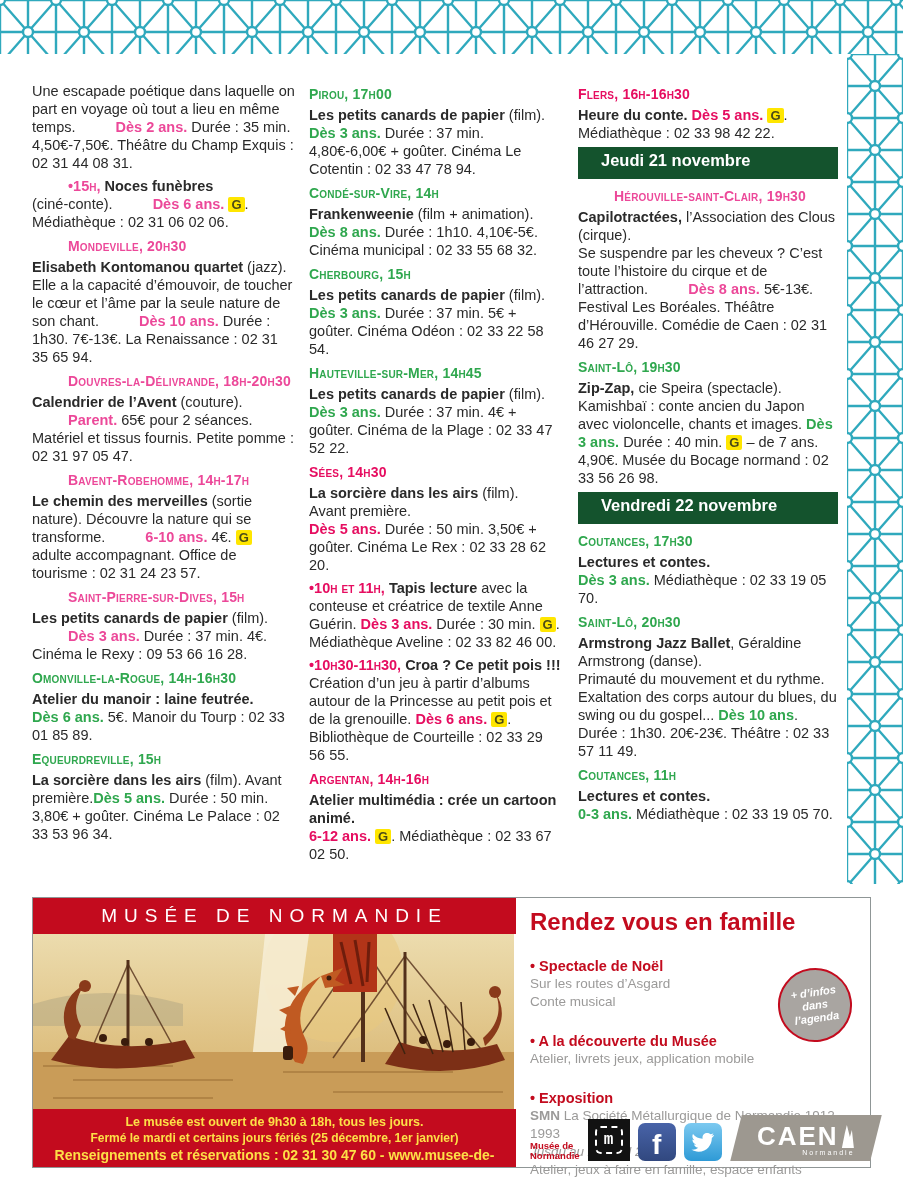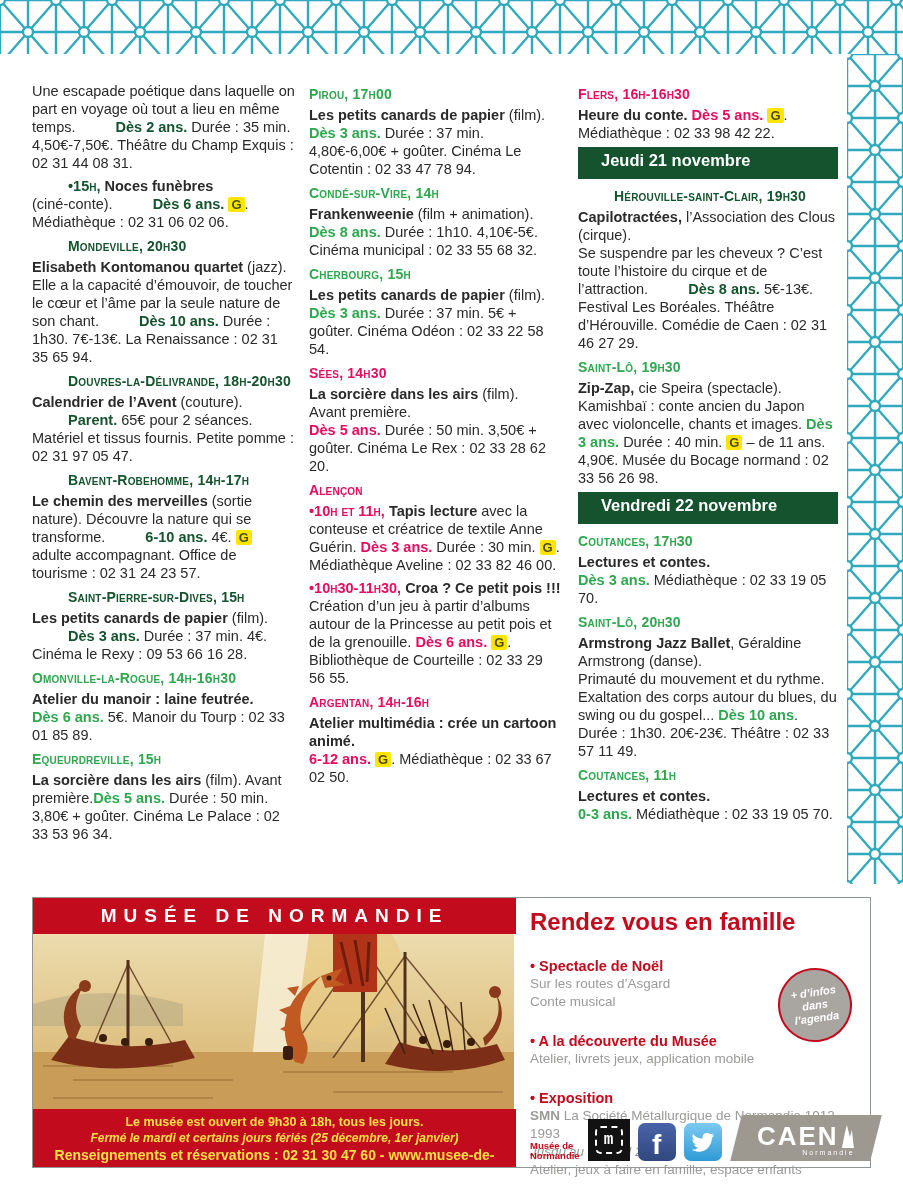--- a/index.html
+++ b/index.html
@@ -10,42 +10,42 @@
 
   
   .columns{position:absolute;left:32px;top:82px;width:806px;height:812px;display:flex;overflow:hidden;}
   .col{font-size:14.5px;line-height:18px;}
   .col:nth-child(1){width:263px;margin-right:14px;}
   .col:nth-child(2){width:252px;margin-right:17px;}
   .col:nth-child(3){width:260px;}
   .event p{margin:0 0 5px;}
   .event h3{font-size:14px;line-height:21px;font-weight:bold;font-variant:small-caps;
             margin:2px 0 1px;letter-spacing:.2px;}
-  .c-purple{color:#14532d;padding-left:36px;}
+  .c-purple{color:#ec4899;padding-left:36px;}
   .c-green{color:#2fa74e;}
   .c-red{color:#e60d60;}
   .s-b{font-weight:bold;}
   .s-i{font-style:italic;}
   .s-time{font-weight:bold;font-variant:small-caps;}
   .gbadge{display:inline-block;background:#ffe600;color:#4b4b17;font-weight:bold;
           font-size:13px;line-height:15px;padding:0 3px;border-radius:2px;}
   .day-banner{background:#14532d;color:#fff;font-weight:bold;font-size:16.5px;
               line-height:26px;height:32px;padding-left:23px;margin:3px 0 7px;}
 
   
   .ad{position:absolute;left:32px;top:897px;width:839px;height:271px;border:1px solid #8f9696;
       background:#fff;box-sizing:border-box;}
   .ad-left{position:absolute;left:0;top:0;width:483px;height:100%;overflow:hidden;}
   .ad-left-header{height:36px;background:#c30b1e;color:#fff;text-align:center;font-size:19px;
-                  letter-spacing:7px;line-height:36px;text-transform:uppercase;font-weight:bold;}
+                  letter-spacing:7px;line-height:36px;text-transform:uppercase;font-weight:normal;}
   .ships{display:block;}
   .ad-left-footer{position:absolute;left:0;bottom:0;width:100%;height:58px;background:#c30b1e;
                   color:#fde047;text-align:center;padding-top:5px;box-sizing:border-box;}
   .f1{font-size:12.5px;font-weight:bold;line-height:16px;}
-  .f2{font-size:12px;font-style:italic;font-weight:bold;line-height:16px;}
+  .f2{font-size:12px;font-weight:bold;line-height:16px;}
   .f3{font-size:14px;font-weight:bold;line-height:18px;}
 
   .ad-right{position:absolute;left:483px;top:0;right:0;bottom:0;padding:10px 14px;box-sizing:border-box;}
   .ad-title{color:#c30b1e;font-size:24px;font-weight:bold;margin:0 0 2px;}
   .ad-head{color:#c30b1e;font-size:14.5px;font-weight:bold;margin-top:21px;line-height:18px;}
   .ad-line{color:#9b9a99;font-size:13.5px;line-height:18px;}
   .badge{position:absolute;right:18px;top:70px;width:74px;height:74px;border-radius:50%;
          background:#a9a5a1;border:2px solid #c30b1e;color:#fff;font-size:11px;font-style:italic;
          font-weight:bold;display:flex;align-items:center;justify-content:center;text-align:center;
          transform:rotate(-8deg);padding:6px;box-sizing:border-box;line-height:13px;}
@@ -149,46 +149,49 @@
         </div>
         <div class="event">
           <h3 class="c-green">Condé-sur-Vire, 14h</h3>
           <p><span class="s-b">Frankenweenie</span><span> (film + animation). </span><span class="s-b c-green">Dès 8 ans.</span><span> Durée : 1h10. 4,10€-5€. Cinéma municipal : 02 33 55 68 32.</span></p>
         </div>
         <div class="event">
           <h3 class="c-green">Cherbourg, 15h</h3>
           <p><span class="s-b">Les petits canards de papier</span><span> (film). </span><span class="s-b c-green">Dès 3 ans.</span><span> Durée : 37 min. 5€ + goûter. Cinéma Odéon : 02 33 22 58 54.</span></p>
         </div>
         <div class="event">
+          <h3 class="c-green">Hauteville-sur-Mer, 14h45</h3>
+          <p><span class="s-b">Les petits canards de papier</span><span> (film). </span><span class="s-b c-green">Dès 3 ans.</span><span> Durée : 37 min. 4€ + goûter. Cinéma de la Plage : 02 33 47 52 22.</span></p>
+        </div>
+        <div class="event">
           <h3 class="c-red">Sées, 14h30</h3>
           <p><span class="s-b">La sorcière dans les airs</span><span> (film).</span><br><span>Avant première.</span><br><span class="s-b c-red">Dès 5 ans.</span><span> Durée : 50 min. 3,50€ + goûter. Cinéma Le Rex : 02 33 28 62 20.</span></p>
         </div>
         <div class="event">
-          <h3 class="c-red">Alençon</h3>
           <p><span class="s-time c-red">•10h et 11h, </span><span class="s-b">Tapis lecture</span><span> avec la conteuse et créatrice de textile Anne Guérin. </span><span class="s-b c-red">Dès 3 ans.</span><span> Durée : 30 min. </span><span class="gbadge">G</span><span>. Médiathèque Aveline : 02 33 82 46 00.</span></p>
           <p><span class="s-time c-red">•10h30-11h30, </span><span class="s-b">Croa ? Ce petit pois !!!</span><span> Création d’un jeu à partir d’albums autour de la Princesse au petit pois et de la grenouille. </span><span class="s-b c-red">Dès 6 ans.</span><span> </span><span class="gbadge">G</span><span>. Bibliothèque de Courteille : 02 33 29 56 55.</span></p>
         </div>
         <div class="event">
           <h3 class="c-red">Argentan, 14h-16h</h3>
           <p><span class="s-b">Atelier multimédia : crée un cartoon animé.</span><br><span class="s-b c-red">6-12 ans.</span><span> </span><span class="gbadge">G</span><span>. Médiathèque : 02 33 67 02 50.</span></p>
         </div>
       </section>
     <section class="col">
         <div class="event">
           <h3 class="c-red">Flers, 16h-16h30</h3>
           <p><span class="s-b">Heure du conte.</span><span> </span><span class="s-b c-red">Dès 5 ans.</span><span> </span><span class="gbadge">G</span><span>.</span><br><span>Médiathèque : 02 33 98 42 22.</span></p>
         </div>
         <div class="day-banner">Jeudi 21 novembre</div>
         <div class="event">
           <h3 class="c-purple">Hérouville-saint-Clair, 19h30</h3>
           <p><span class="s-b">Capilotractées,</span><span> l’Association des Clous (cirque).</span><br><span>Se suspendre par les cheveux ? C’est toute l’histoire du cirque et de l’attraction. </span><span class="s-b c-purple">Dès 8 ans.</span><span> 5€-13€. Festival Les Boréales. Théâtre d’Hérouville. Comédie de Caen : 02 31 46 27 29.</span></p>
         </div>
         <div class="event">
           <h3 class="c-green">Saint-Lô, 19h30</h3>
-          <p><span class="s-b">Zip-Zap,</span><span> cie Speira (spectacle).</span><br><span>Kamishbaï : conte ancien du Japon avec violoncelle, chants et images. </span><span class="s-b c-green">Dès 3 ans.</span><span> Durée : 40 min. </span><span class="gbadge">G</span><span> – de 11 ans. 4,90€. Musée du Bocage normand : 02 33 56 26 98.</span></p>
+          <p><span class="s-b">Zip-Zap,</span><span> cie Speira (spectacle).</span><br><span>Kamishbaï : conte ancien du Japon avec violoncelle, chants et images. </span><span class="s-b c-green">Dès 3 ans.</span><span> Durée : 40 min. </span><span class="gbadge">G</span><span> – de 7 ans. 4,90€. Musée du Bocage normand : 02 33 56 26 98.</span></p>
         </div>
         <div class="day-banner">Vendredi 22 novembre</div>
         <div class="event">
           <h3 class="c-green">Coutances, 17h30</h3>
           <p><span class="s-b">Lectures et contes.</span><br><span class="s-b c-green">Dès 3 ans.</span><span> Médiathèque : 02 33 19 05 70.</span></p>
         </div>
         <div class="event">
           <h3 class="c-green">Saint-Lô, 20h30</h3>
           <p><span class="s-b">Armstrong Jazz Ballet</span><span>, Géraldine Armstrong (danse).</span><br><span>Primauté du mouvement et du rythme. Exaltation des corps autour du blues, du swing ou du gospel... </span><span class="s-b c-green">Dès 10 ans</span><span>. Durée : 1h30. 20€-23€. Théâtre : 02 33 57 11 49.</span></p>
         </div>

